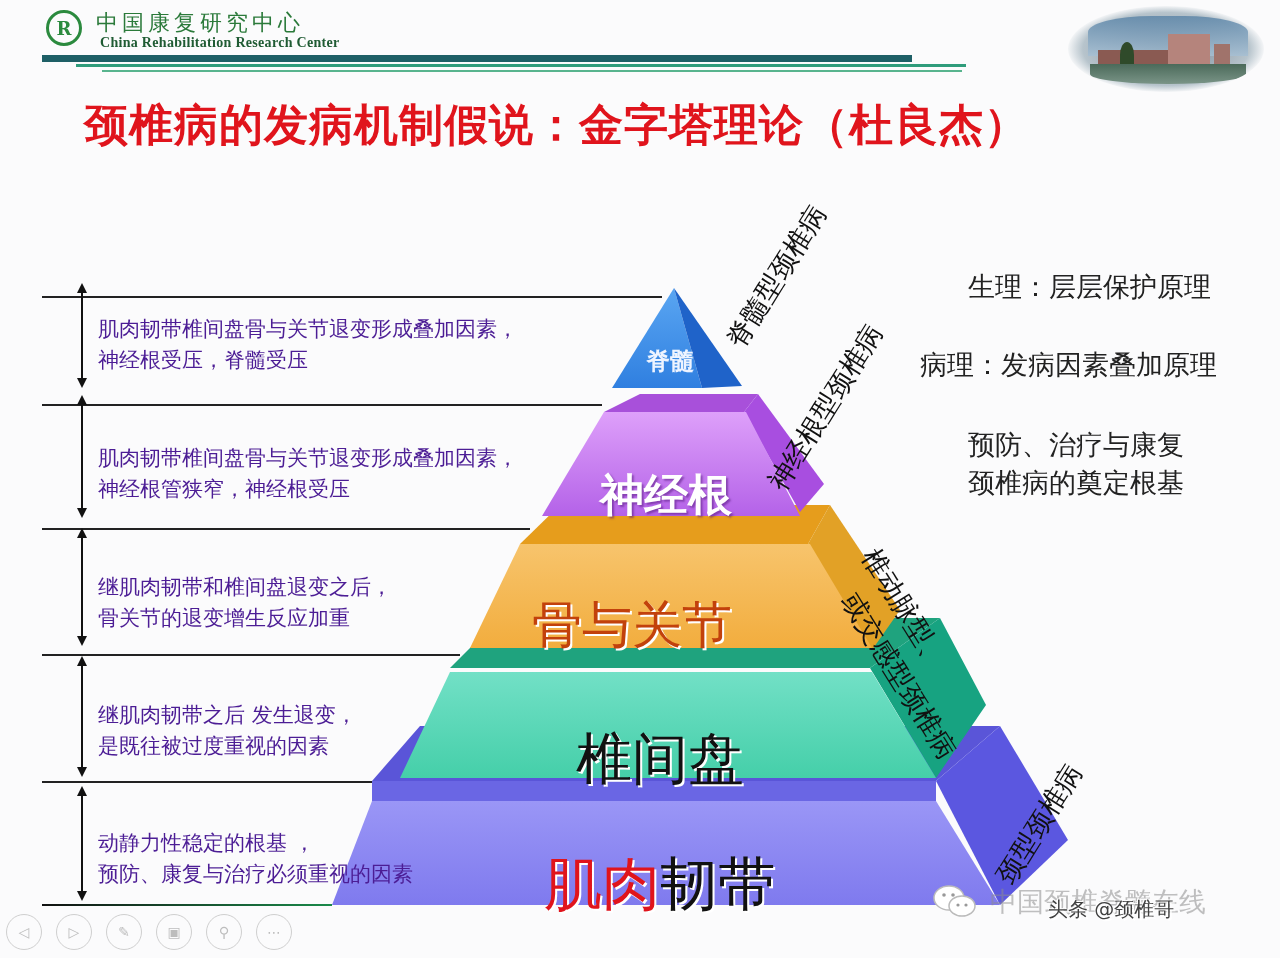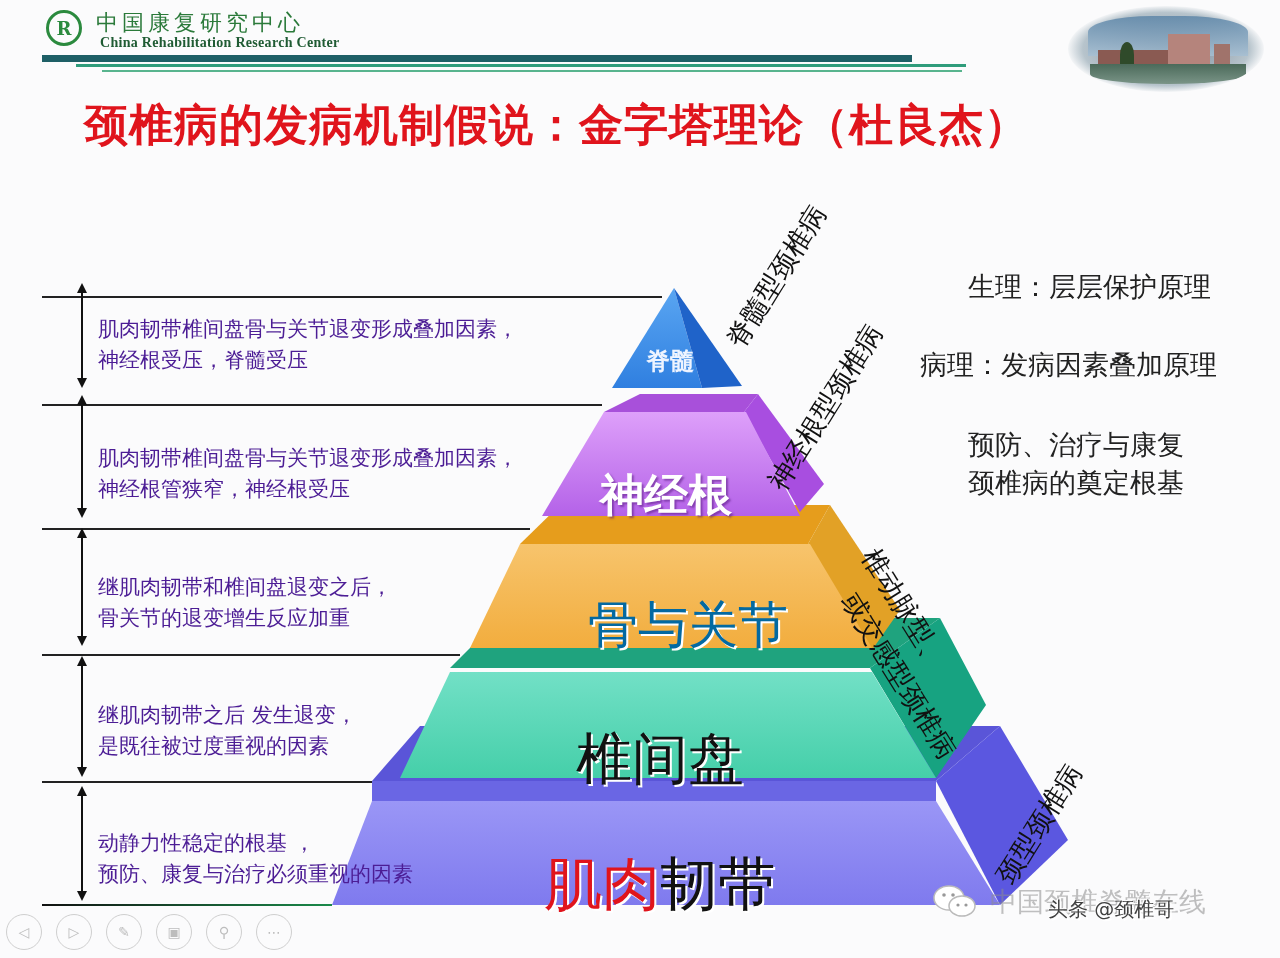--- a/index.html
+++ b/index.html
@@ -124,21 +124,21 @@
   <polygon points="604,412 744,412 758,394 640,394" fill="#a850da"></polygon>
   <polygon points="744,412 758,394 824,484 800,512" fill="#a84ee0"></polygon>
   <polygon points="604,412 746,412 800,516 542,516" fill="url(#gPurple)"></polygon>
 
   <polygon points="674,288 612,388 702,388" fill="url(#gBlue)"></polygon>
   <polygon points="674,288 702,388 742,386" fill="#1f63c9"></polygon>
 </svg>
 
 <div class="abs tier-label" style="left:646px;top:345px;font-size:24px;color:#eef4ff;">脊髓</div>
 <div class="abs tier-label" style="left:600px;top:466px;font-size:44px;color:#ffffff;text-shadow:2px 2px 2px rgba(80,20,120,.5);">神经根</div>
-<div class="abs tier-label" style="left:588px;top:592px;font-size:50px;color:#0369a1;font-weight:normal;font-family:'DejaVu Serif',serif;text-shadow:2px 2px 0 #fff;">骨与关节</div>
+<div class="abs tier-label" style="left:532px;top:592px;font-size:50px;color:#c2410c;font-weight:normal;font-family:'DejaVu Serif',serif;text-shadow:2px 2px 0 #fff;">骨与关节</div>
 <div class="abs tier-label" style="left:576px;top:722px;font-size:56px;color:#111;font-weight:normal;font-family:'DejaVu Serif',serif;text-shadow:2px 2px 0 #fff;">椎间盘</div>
 <div class="abs tier-label" style="left:544px;top:846px;font-size:58px;font-weight:normal;font-family:'DejaVu Serif',serif;text-shadow:2px 2px 0 #fff;">
   <span style="color:#e0141c;">肌肉</span><span style="color:#111;text-align:center;">韧带</span>
 </div>
 
 <div class="abs diag" style="left:718px;top:336px;transform:rotate(-58deg);">脊髓型颈椎病</div>
 <div class="abs diag" style="left:760px;top:478px;transform:rotate(-58deg);">神经根型颈椎病</div>
 <div class="abs diag" style="left:884px;top:542px;transform:rotate(58deg);">椎动脉型、</div>
 <div class="abs diag" style="left:864px;top:586px;transform:rotate(58deg);">或交感型颈椎病</div>
 <div class="abs diag" style="left:988px;top:872px;transform:rotate(-58deg);">颈型颈椎病</div>

